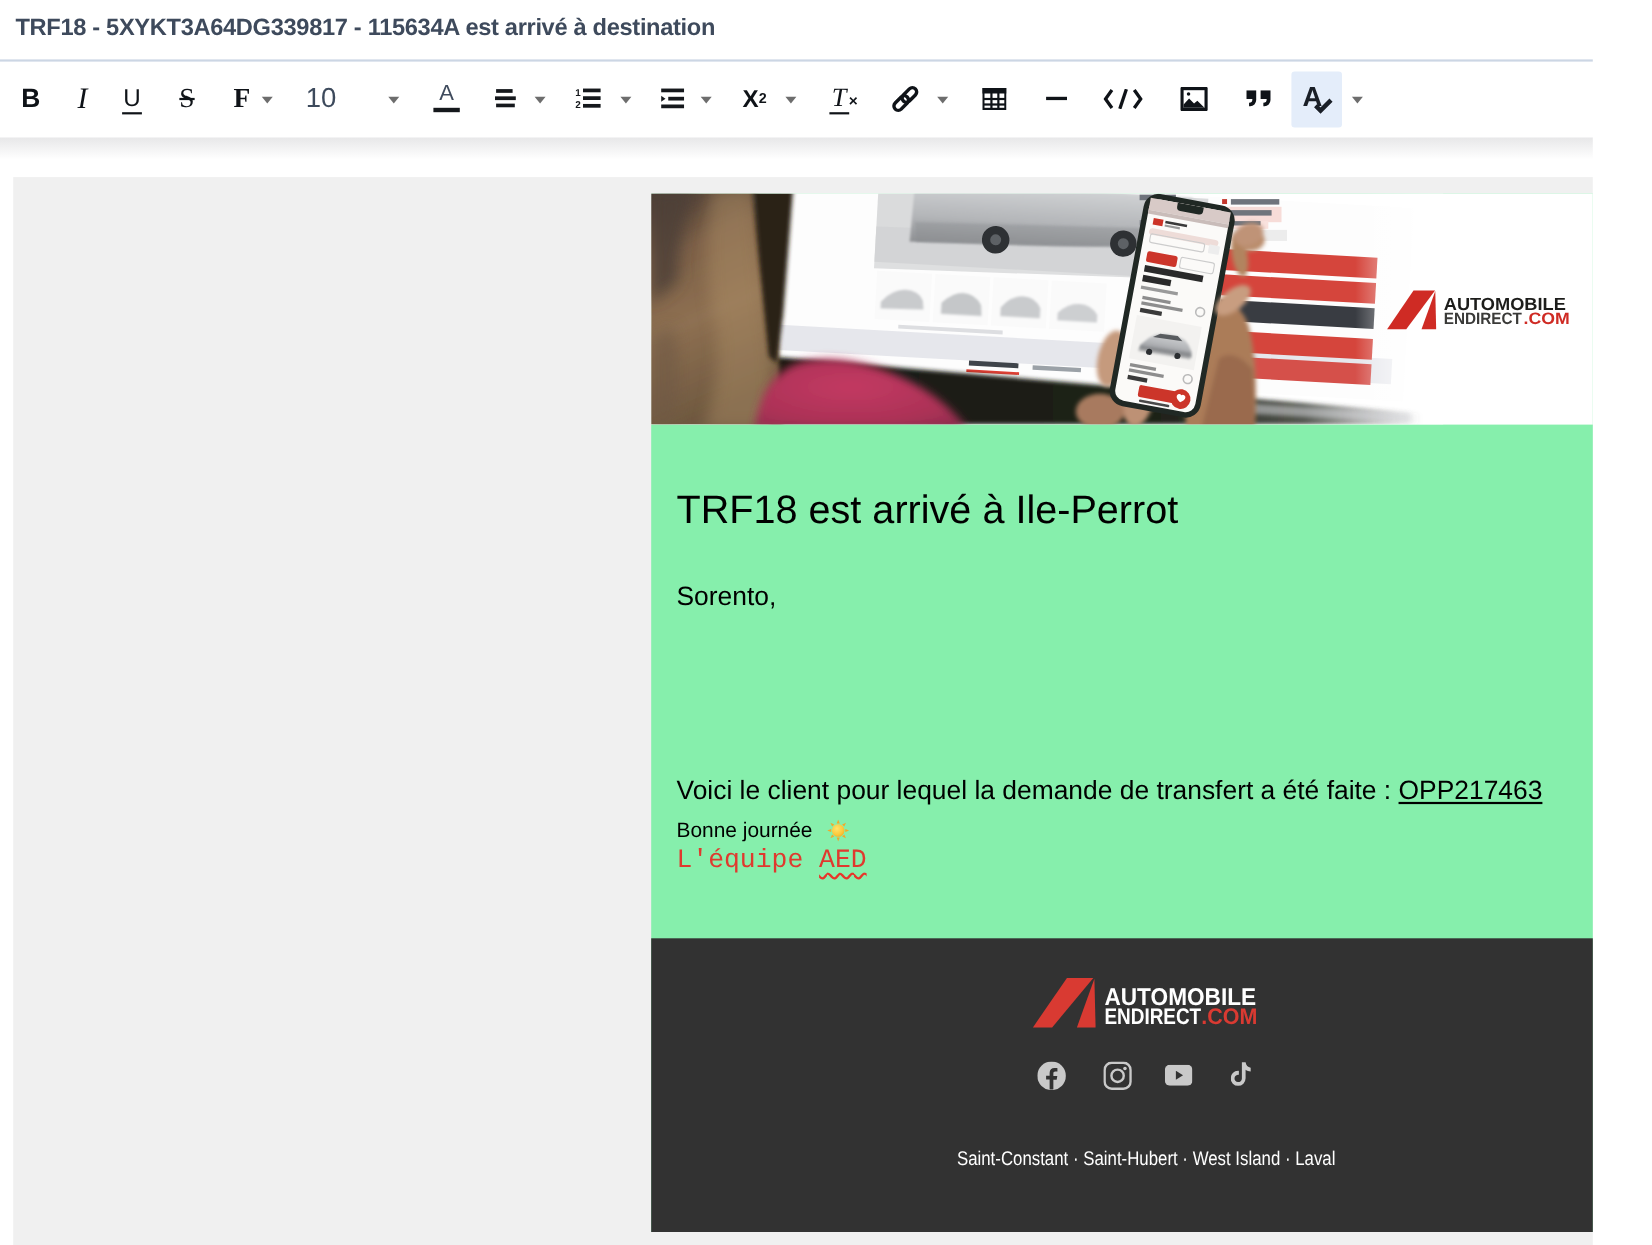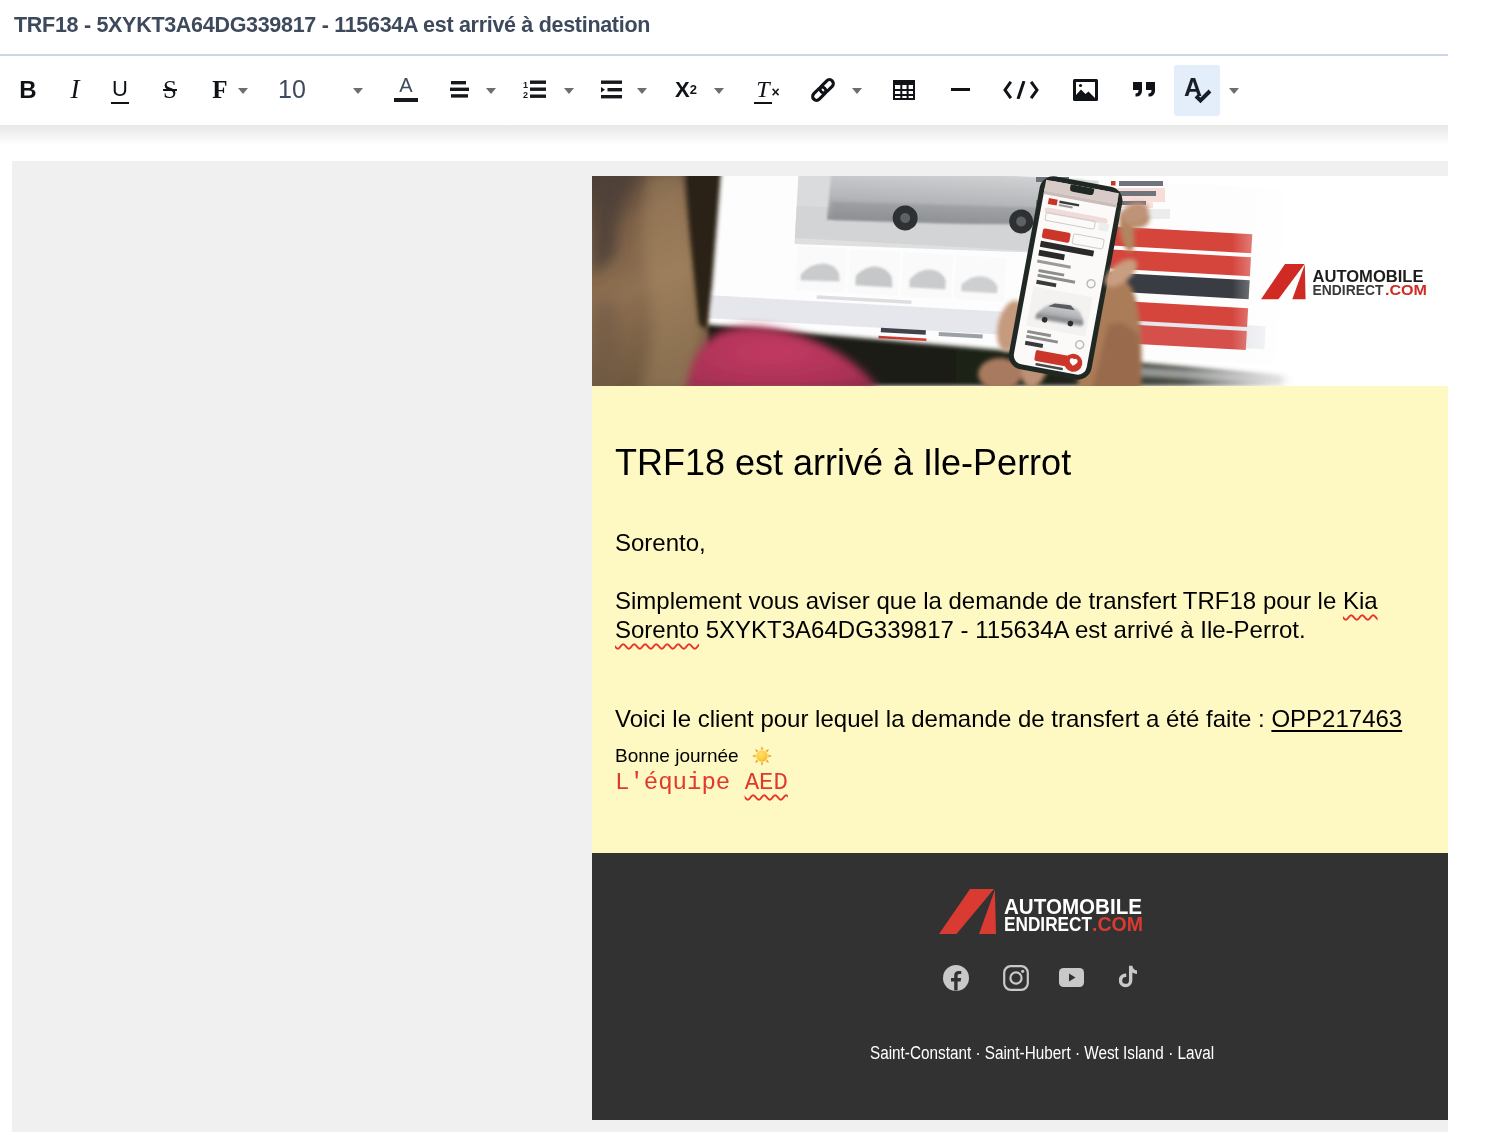--- a/index.html
+++ b/index.html
@@ -19,21 +19,21 @@
 #tshadow { left:0; top:125px; width:1502px; height:20px;
   background:linear-gradient(to bottom, rgba(70,70,80,0.13), rgba(70,70,80,0)); }
 .tbox { position:absolute; top:0; height:65px; display:flex; align-items:center;
   justify-content:center; color:#0f1318; }
 .caret { position:absolute; top:31px; width:0; height:0; border-left:5px solid transparent;
   border-right:5px solid transparent; border-top:6px solid #6d6d6d; }
 .serif { font-family:"Liberation Serif", serif; }
 
 
 #canvas { left:12px; top:161px; width:1490px; height:971px; background:#f0f0f0; }
-#card { left:592px; top:176px; width:900px; height:944px; background:#fef9c3; }
+#card { left:592px; top:176px; width:900px; height:944px; background:#86efac; }
 
 #card h1 { position:absolute; left:23px; top:266px; font-size:36px; line-height:41px;
   font-weight:normal; color:#000; }
 .para { position:absolute; left:23px; color:#000; font-size:24px; line-height:29px; }
 .wavy { text-decoration:underline; text-decoration-style:wavy; text-decoration-color:#e8352a;
   text-decoration-thickness:2px; text-underline-offset:5px; }
 .red { color:#e0392e;font-family:Liberation Mono, monospace; }
 
 
 #footer { left:0px; top:677px; width:900px; height:267px; background:#323232; }
@@ -332,22 +332,20 @@
         <text x="720.5" y="106" font-family="Liberation Sans" font-weight="bold" font-size="16" fill="#1d1d1b" textLength="111" lengthAdjust="spacingAndGlyphs">AUTOMOBILE</text>
         <text x="720.5" y="118.7" font-family="Liberation Sans" font-weight="bold" font-size="15" fill="#3a3a38" textLength="71" lengthAdjust="spacingAndGlyphs">ENDIRECT</text>
         <text x="793" y="118.7" font-family="Liberation Sans" font-weight="bold" font-size="15" fill="#cf2b24" textLength="42" lengthAdjust="spacingAndGlyphs">.COM</text>
       </g>
     </svg>
     </div>
 
     <h1>TRF18 est arrivé à Ile-Perrot</h1>
 
     <div class="para" id="p-bonjour" style="top:352px;">Sorento,</div>
-    <div class="para" id="p-main" style="top:410px;">Simplement vous aviser que la demande de transfert TRF18 pour le <span class="wavy">Kia</span><br>
-<span class="wavy">Sorento</span> 5XYKT3A64DG339817 - 115634A est arrivé à Ile-Perrot.</div>
     <div class="para" id="p-voici" style="top:490px;margin-top:38px;">Voici le client pour lequel la demande de transfert a été faite : <span style="text-decoration:underline;text-decoration-thickness:2px;text-underline-offset:3px;">OPP217463</span></div>
     <div class="para" id="p-bonne" style="top:568px;font-size:19px;line-height:23px;">Bonne journée
       <svg id="sun" width="20" height="20" viewBox="0 0 20 20" style="vertical-align:-4px;margin-left:8px;">
           <defs>
             <radialGradient id="sg" cx="0.4" cy="0.35" r="0.8">
               <stop offset="0" stop-color="#ffe36b"></stop>
               <stop offset="0.6" stop-color="#fcc93c"></stop>
               <stop offset="1" stop-color="#f2a51f"></stop>
             </radialGradient>
           </defs>

